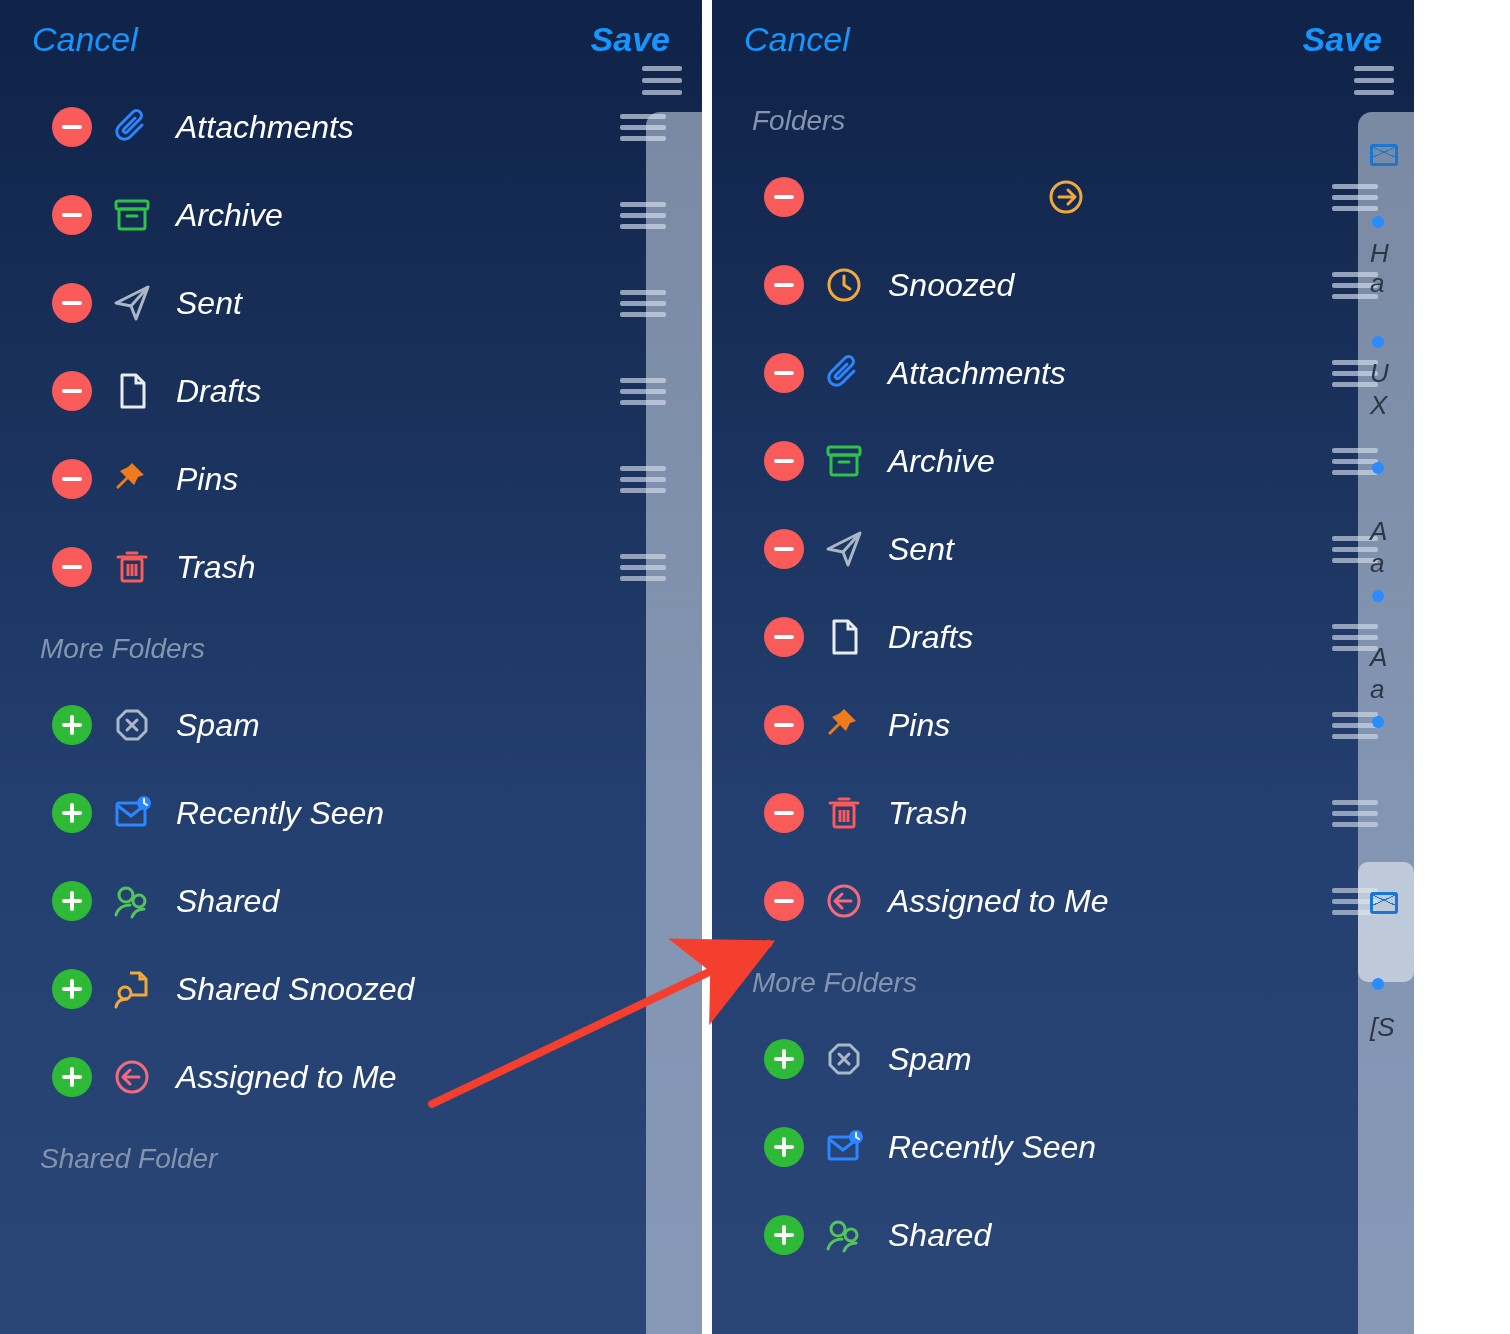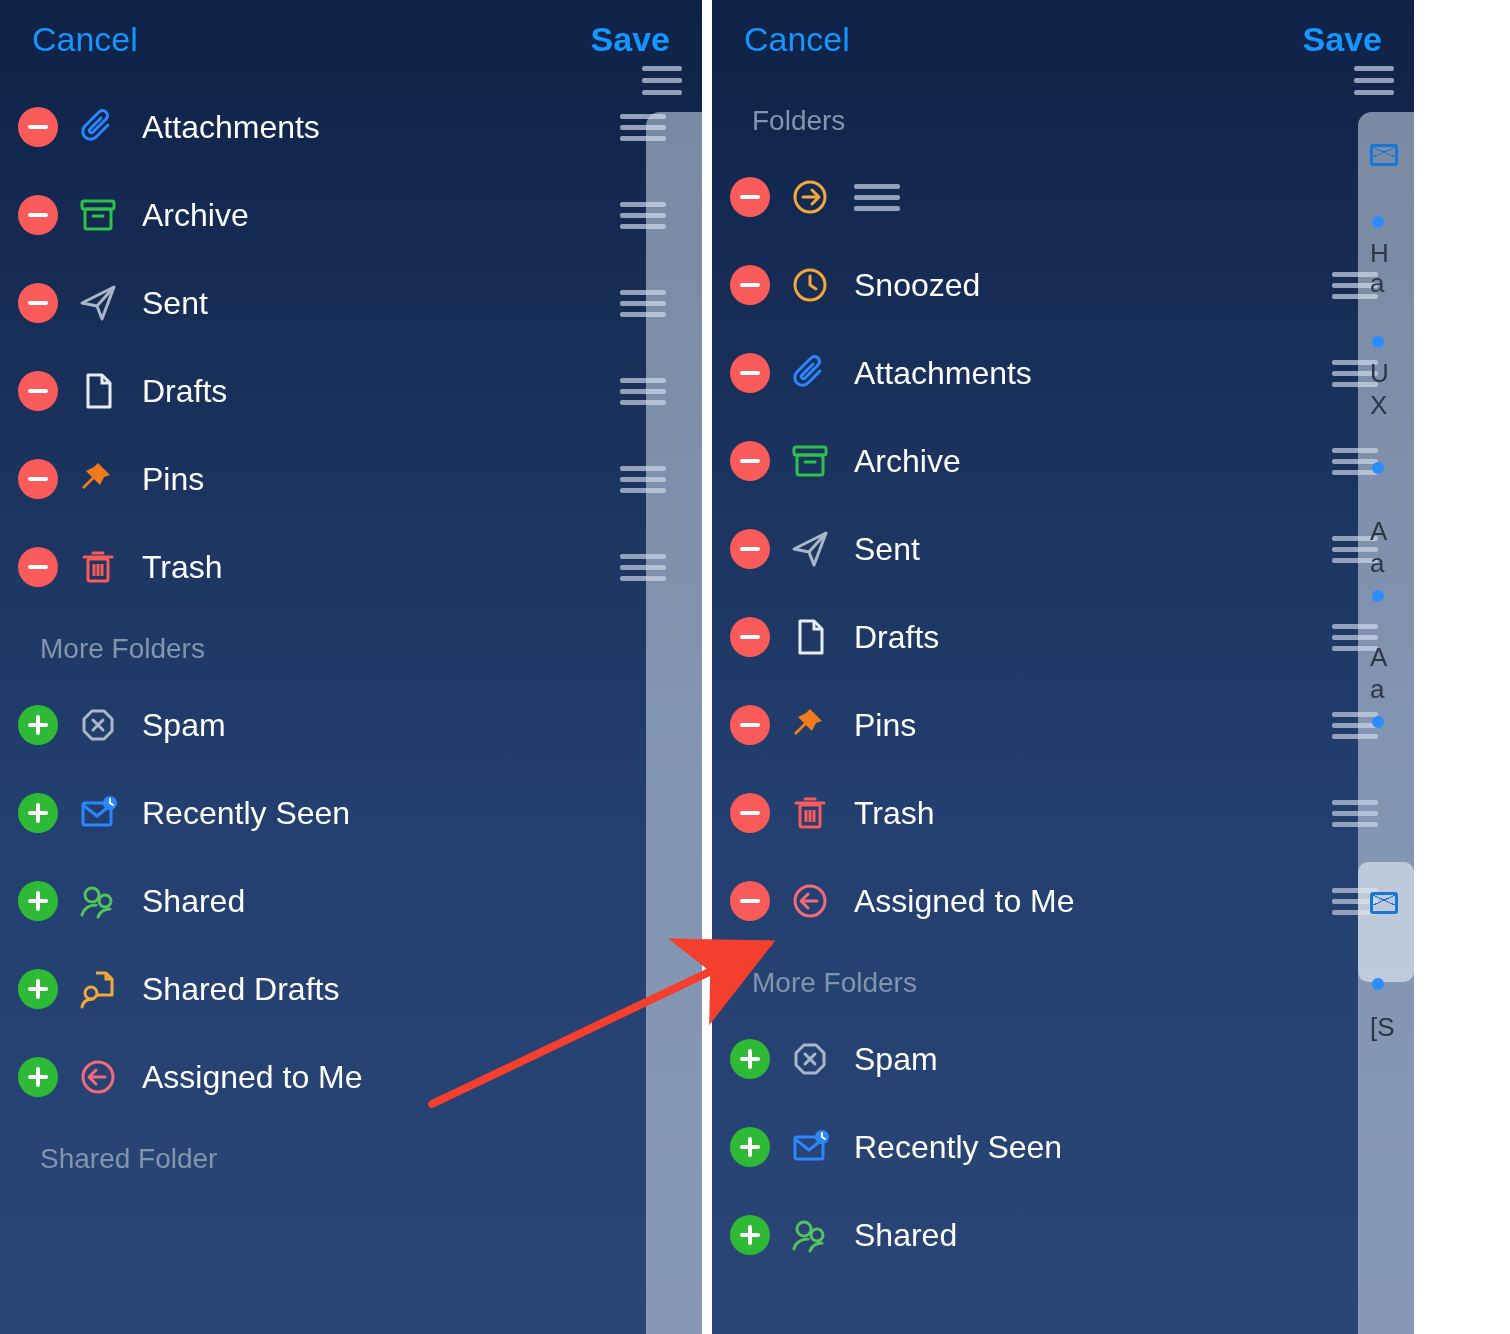--- a/index.html
+++ b/index.html
@@ -5,40 +5,41 @@
   * { box-sizing: border-box; margin: 0; padding: 0; }
   html, body { width: 1510px; height: 1334px; overflow: hidden; font-family: -apple-system, "Helvetica Neue", Arial, sans-serif; }
   body { display: flex; }
 
   .panel {
     position: relative;
     width: 702px;
     height: 1334px;
     background: linear-gradient(180deg, #0f2247 0%, #233f6f 60%, #2a4677 100%);
     overflow: hidden;
+    font-style: italic;
   }
   .separator { width: 10px; height: 1334px; background: #ffffff; }
 
   
   .hdr { display: flex; justify-content: space-between; align-items: center; padding: 20px 32px 24px 32px; }
   .hdr .btn { font-size: 34px; font-weight: 400; color: #1795ff; cursor: pointer; }
   .hdr .save { font-weight: 600; }
 
   
   .hamburger-top {
     position: absolute; top: 66px; right: 20px; display: flex; flex-direction: column; gap: 7px;
   }
   .hamburger-top span { display: block; width: 40px; height: 5px; background: #91a0b8; border-radius: 2px; }
 
   
   .section-title { color: #8494ad; font-size: 28px; padding: 22px 5px 16px 40px; }
 
   
   .row {
-    display: flex; align-items: center; height: 88px; padding-left: 18px;
+    display: flex; align-items: center; height: 88px; padding-left: 52px; justify-content: space-between;
   }
   .toggle {
     width: 40px; height: 40px; border-radius: 50%; display: flex; align-items: center; justify-content: center;
     flex-shrink: 0; cursor: pointer;
   }
   .toggle.minus { background: #f85b5a; }
   .toggle.minus::after { content: ""; width: 20px; height: 4px; background: #fff; border-radius: 2px; }
   .toggle.plus  { background: #2eba36; position: relative; }
   .toggle.plus::before { content: ""; position: absolute; width: 20px; height: 4px; background: #fff; border-radius: 2px; }
   .toggle.plus::after  { content: ""; position: absolute; width: 4px; height: 20px; background: #fff; border-radius: 2px; }
@@ -201,21 +202,21 @@
         </div>
         <div class="label">Shared</div>
       </div>
       <div class="row">
         <div class="toggle plus"></div>
         <div class="ficon" style="color: rgb(242, 169, 59);">
           <svg viewBox="0 0 40 40">
             <use href="#i-user-doc"></use>
           </svg>
         </div>
-        <div class="label">Shared Drafts</div>
+        <div class="label">Shared Snoozed</div>
       </div>
       <div class="row">
         <div class="toggle plus"></div>
         <div class="ficon" style="color: rgb(244, 106, 122);">
           <svg viewBox="0 0 40 40">
             <use href="#i-arrow-left"></use>
           </svg>
         </div>
         <div class="label">Assigned to Me</div>
       </div>

